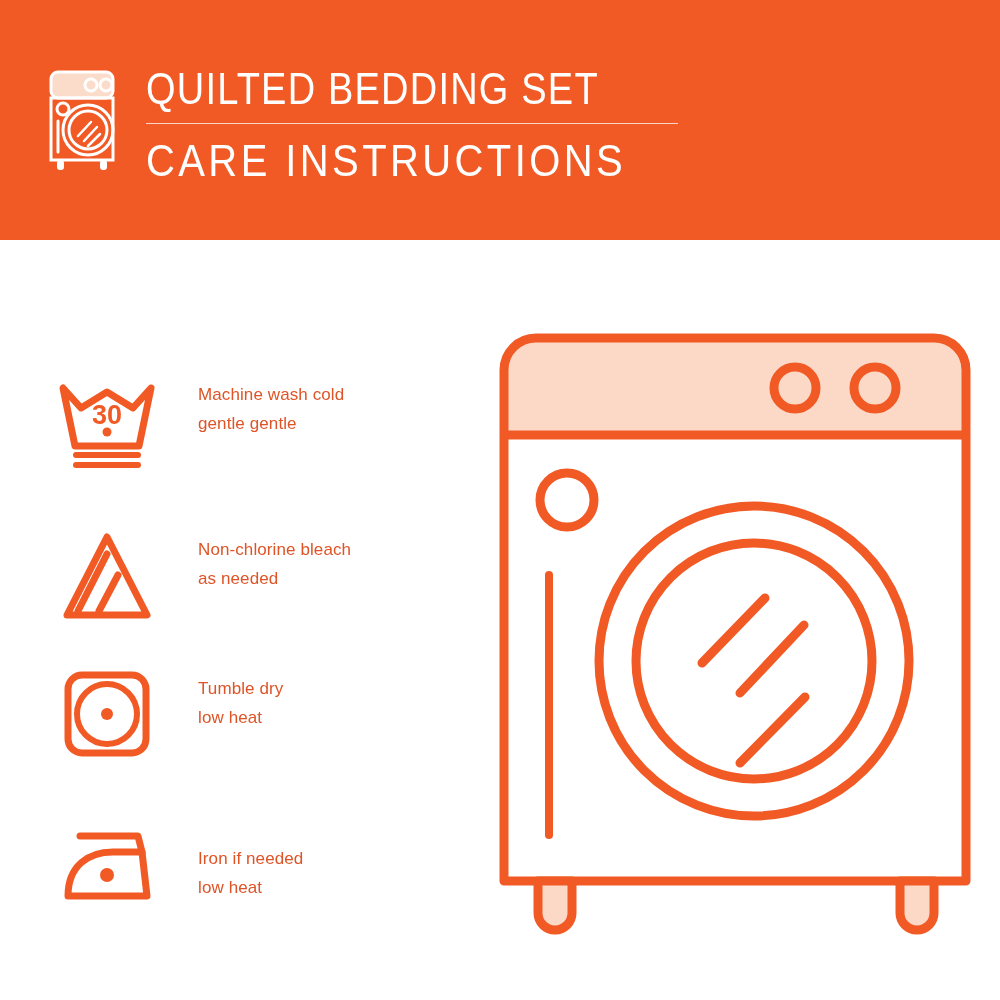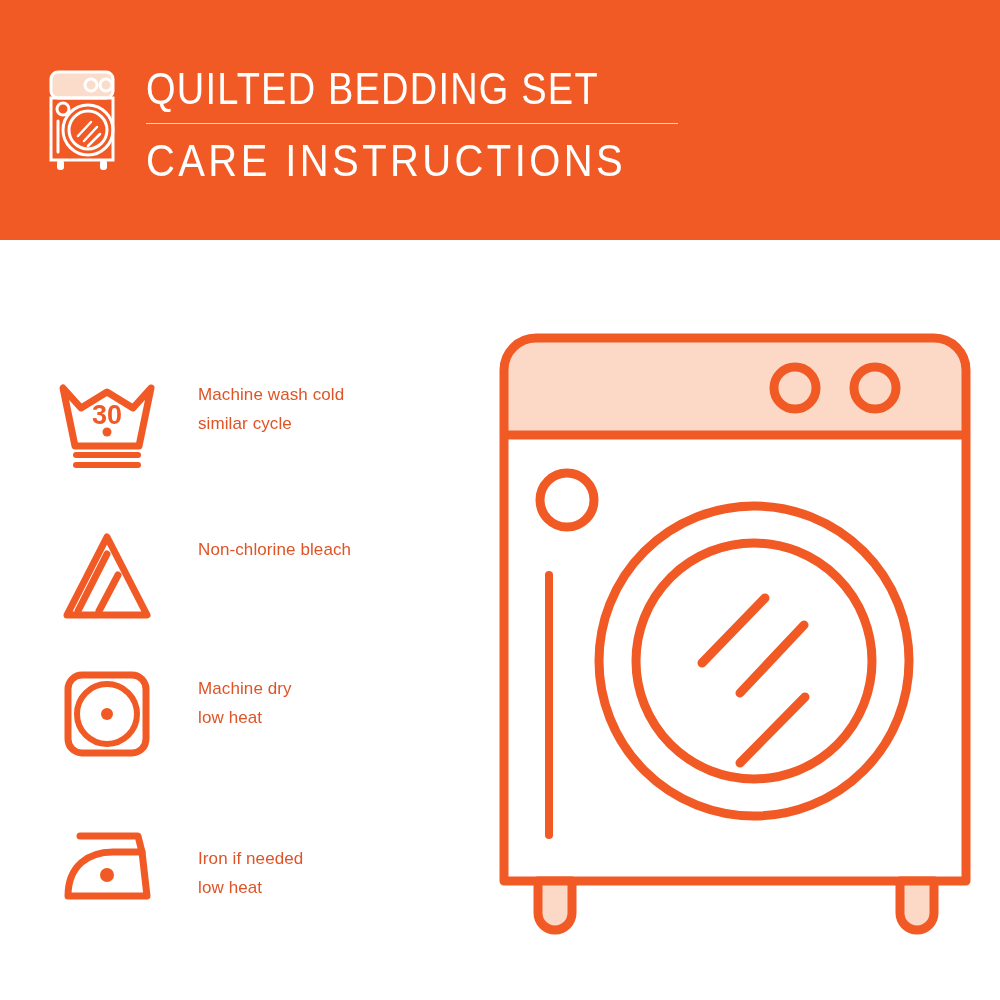--- a/index.html
+++ b/index.html
@@ -164,47 +164,48 @@
         <svg viewBox="0 0 104 100" width="104" height="100">
           <path d="M8 16 L20 74 L84 74 L96 16 L78 36 L52 20 L26 36 Z" fill="none" stroke="#F15A25" stroke-width="7" stroke-linejoin="round" stroke-linecap="round"></path>
           <text x="52" y="52" font-family="Liberation Sans, sans-serif" font-size="27" font-weight="700" fill="#F15A25" text-anchor="middle">30</text>
           <circle cx="52" cy="60" r="4.5" fill="#F15A25"></circle>
           <rect x="18" y="80" width="68" height="6" rx="3" fill="#F15A25"></rect>
           <rect x="18" y="90" width="68" height="6" rx="3" fill="#F15A25"></rect>
         </svg>
       </div>
       <div class="care-text">
         <span class="ln">Machine wash cold</span>
-        <span class="ln">similar cycle</span>
+        <span class="ln">gentle gentle</span>
       </div>
     </div>
 
     <div class="care-row r1">
       <div class="care-symbol">
         <svg viewBox="0 0 104 100" width="104" height="100">
           <path d="M52 10 L92 88 L12 88 Z" fill="none" stroke="#F15A25" stroke-width="7" stroke-linejoin="round"></path>
           <line x1="52" y1="27" x2="23" y2="84" stroke="#F15A25" stroke-width="7" stroke-linecap="round"></line>
           <line x1="63" y1="48" x2="44" y2="84" stroke="#F15A25" stroke-width="7" stroke-linecap="round"></line>
         </svg>
       </div>
       <div class="care-text">
         <span class="ln">Non-chlorine bleach</span>
+        <span class="ln">as needed</span>
       </div>
     </div>
 
     <div class="care-row r2">
       <div class="care-symbol">
         <svg viewBox="0 0 104 100" width="104" height="100">
           <rect x="13" y="9" width="78" height="78" rx="14" fill="none" stroke="#F15A25" stroke-width="7"></rect>
           <circle cx="52" cy="48" r="30" fill="none" stroke="#F15A25" stroke-width="6"></circle>
           <circle cx="52" cy="48" r="6" fill="#F15A25"></circle>
         </svg>
       </div>
       <div class="care-text">
-        <span class="ln">Machine dry</span>
+        <span class="ln">Tumble dry</span>
         <span class="ln">low heat</span>
       </div>
     </div>
 
     <div class="care-row r3">
       <div class="care-symbol">
         <svg viewBox="0 0 104 100" width="104" height="100">
           <path d="M13 78 C13 48, 33 34, 58 34 L87 34 L92 78 Z" fill="none" stroke="#F15A25" stroke-width="7" stroke-linejoin="round"></path>
           <path d="M25 18 L83 18 L87 34" fill="none" stroke="#F15A25" stroke-width="7" stroke-linecap="round" stroke-linejoin="round"></path>
           <circle cx="52" cy="57" r="7" fill="#F15A25"></circle>

